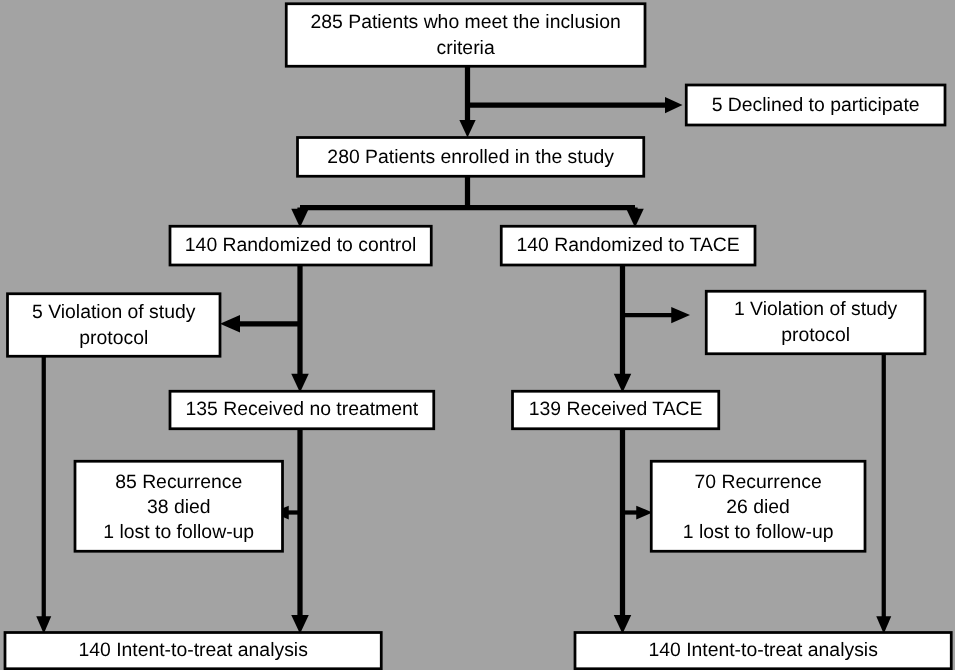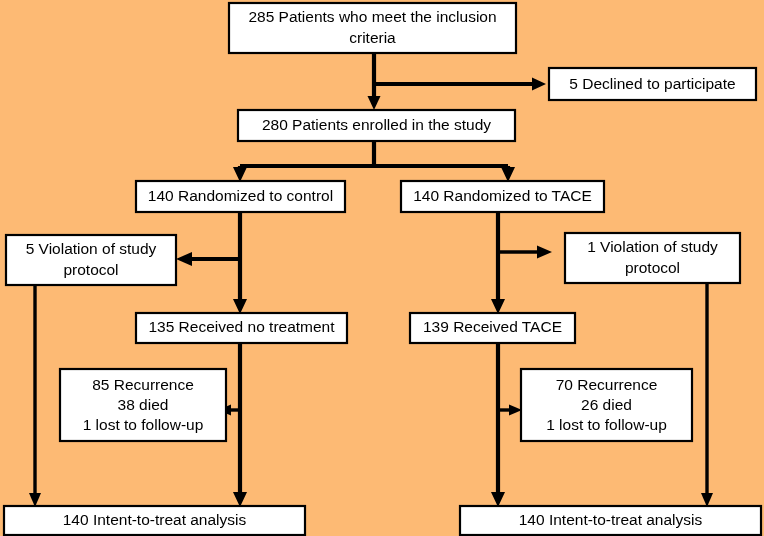--- a/index.html
+++ b/index.html
@@ -4,21 +4,21 @@
 <style>
   html, body {
     margin: 0;
     padding: 0;
     background: #ffffff;
   }
   #page {
     position: relative;
     width: 764px;
     height: 536px;
-    background: #fdba74;
+    background: #a3a3a3;
     overflow: hidden;
     font-family: "Liberation Sans", sans-serif;
   }
   #flow-svg {
     position: absolute;
     left: 0;
     top: 0;
     width: 764px;
     height: 536px;
   }

